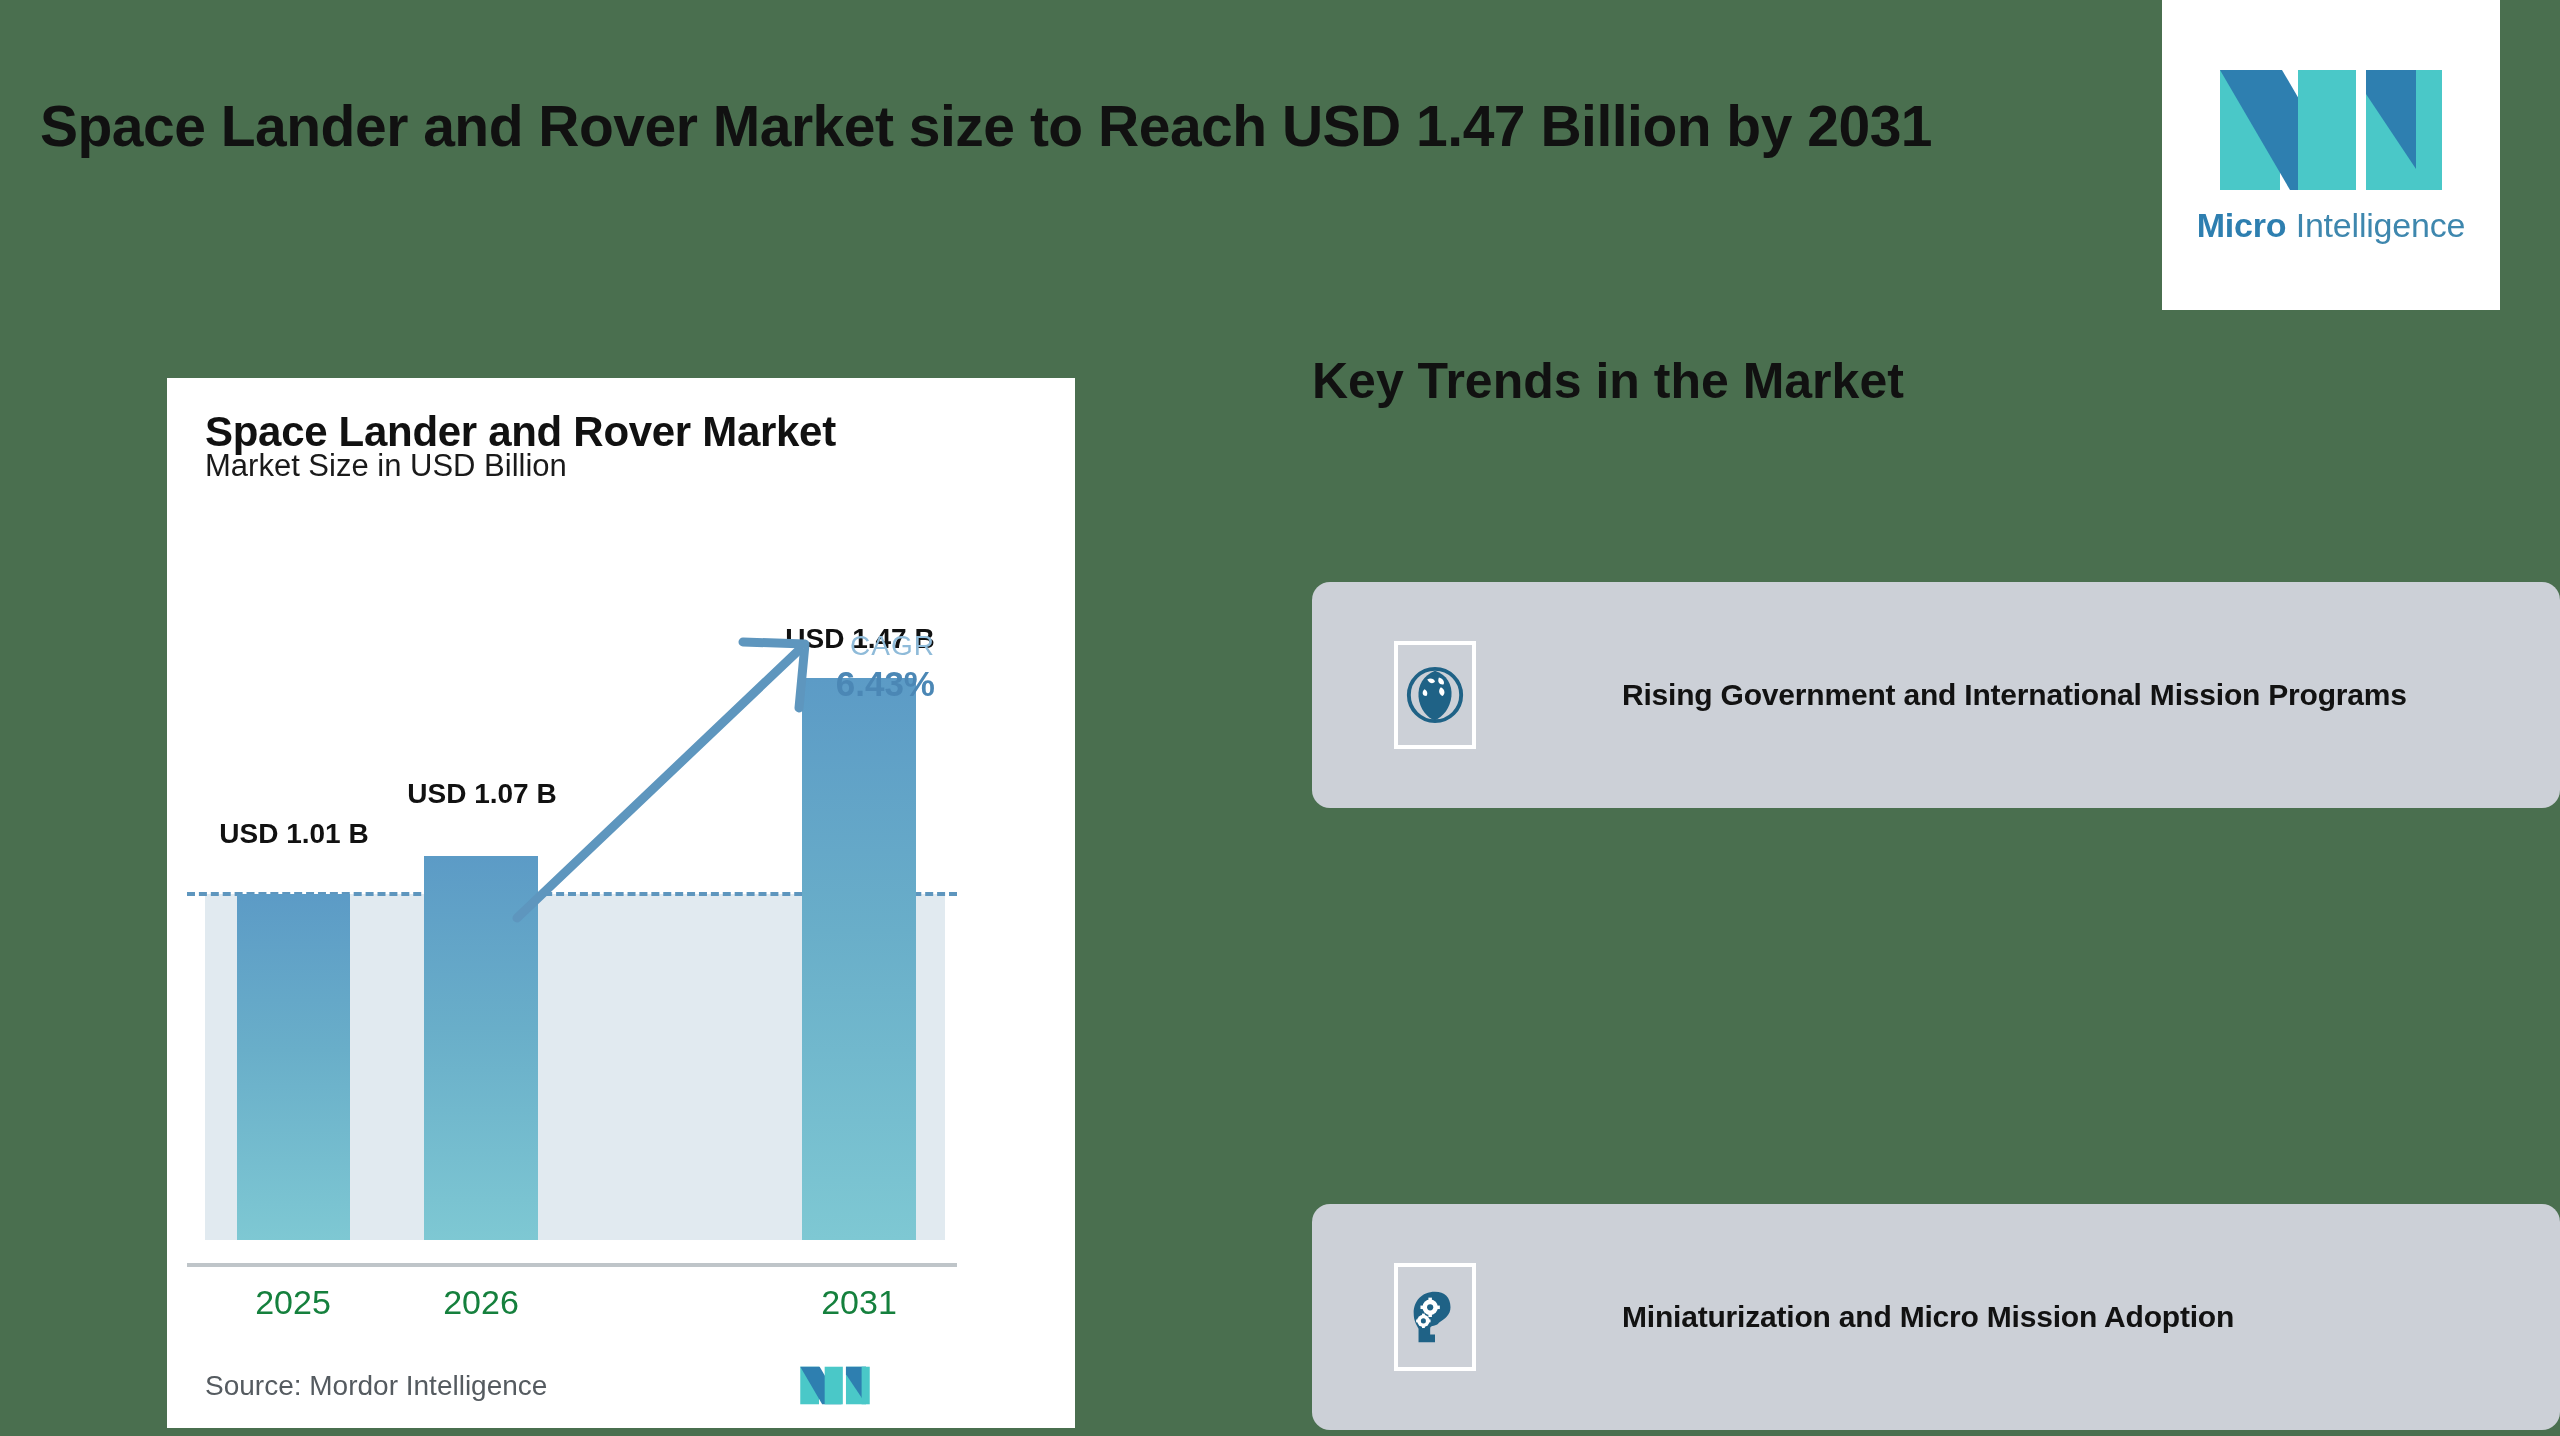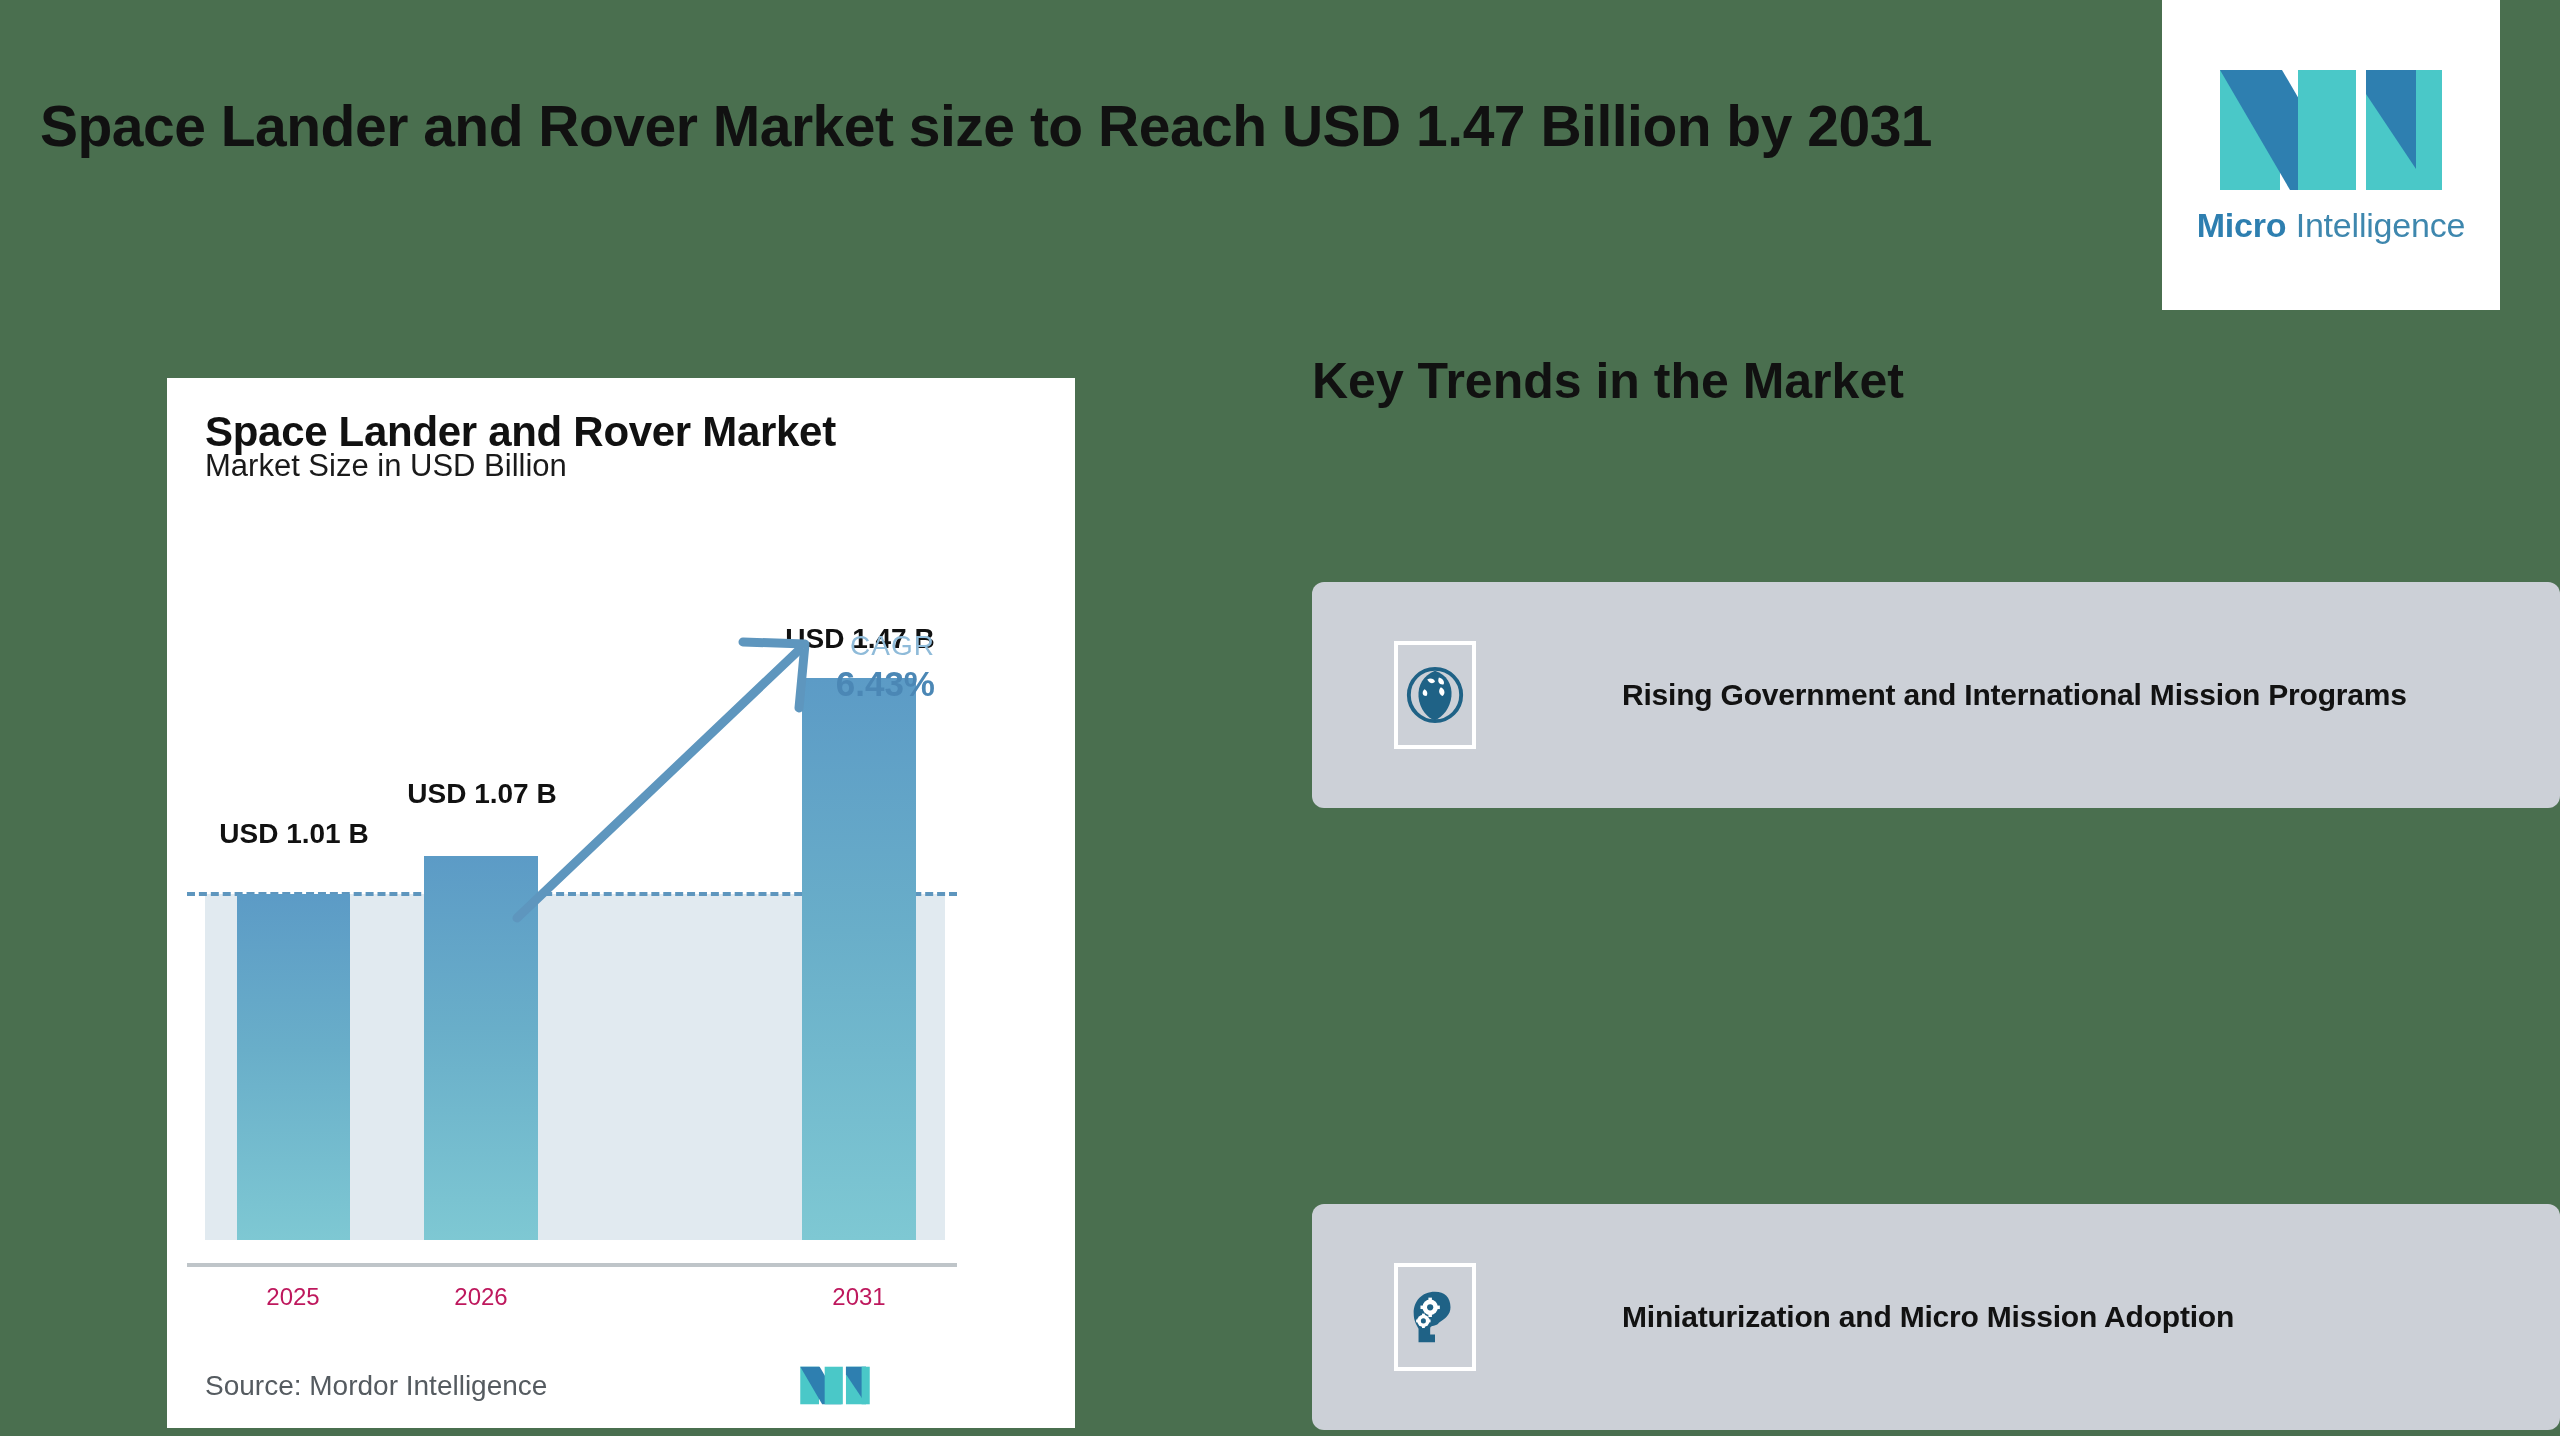--- a/index.html
+++ b/index.html
@@ -97,21 +97,21 @@
   .bar-label.l3 { left: 568px; top: 245px; width: 250px; text-align:center; }
 
   .cagr-wrap { position:absolute; left: 578px; top: 252px; width: 190px; text-align: right; }
   .cagr-kw { font-size: 28px; color:#8FBBD9; letter-spacing:1px; }
   .cagr-val { font-size: 35px; color:#4B87B5; font-weight: bold; margin-top:2px;text-align:right; }
 
   .arrow-svg { position:absolute; left: 340px; top: 250px; width: 320px; height: 300px; }
 
   .tick {
     position:absolute; top: 905px;
-    font-size: 24px; color:#be185d; text-align:center; width: 180px;
+    font-size: 34px; color:#15803d; text-align:center; width: 180px;
   }
   .tick.t1 { left: 36px; }
   .tick.t2 { left: 224px; }
   .tick.t3 { left: 602px; }
 
   .source {
     position:absolute; left: 38px; top: 992px;
     font-size: 28px; color:#555B60;
   }
   .source-mark { position:absolute; left: 632px; top: 985px; width: 72px; height: 45px; }
@@ -119,21 +119,21 @@
   
   .trends-title {
     position:absolute; left: 1312px; top: 352px;
     font-size: 50px; font-weight: bold; color:#111;
   }
   .trend-card {
     position:absolute;
     left: 1312px;
     width: 1248px; height: 226px;
     background: #CCD0D7;
-    border-radius: 12px;
+    border-radius: 18px;
     display: flex; align-items: center;
   }
   .trend-card.c1 { top: 582px; }
   .trend-card.c2 { top: 893px; }
   .trend-card.c3 { top: 1204px; }
 
   .trend-iconbox {
     margin-left: 82px;
     width: 82px; height: 108px;
     border: 4px solid #FFFFFF;

